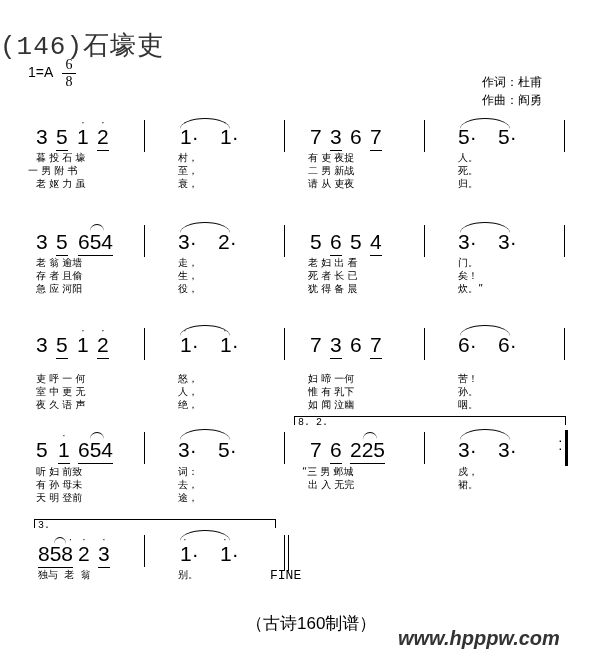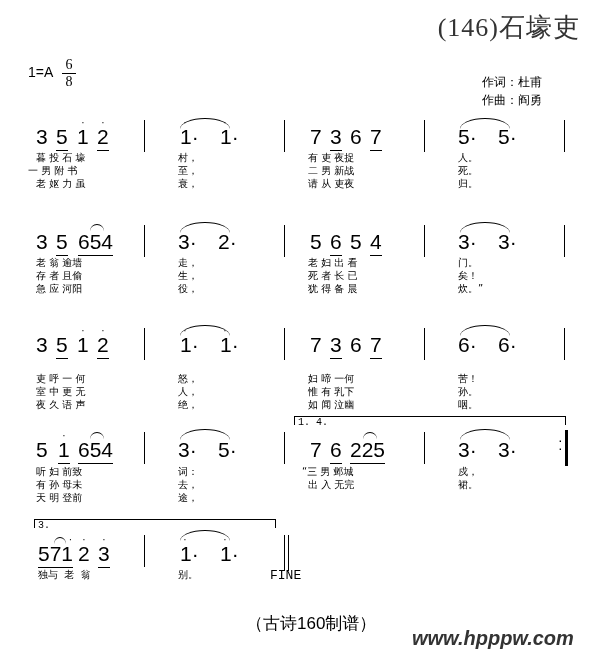--- a/index.html
+++ b/index.html
@@ -1,37 +1,37 @@
 <!DOCTYPE html>
 <html><head>
 <meta charset="utf-8">
 <style>
   html, body { margin:0; padding:0; background:#ffffff; }
   body { width:600px; height:656px; position:relative; overflow:hidden; font-family:"Liberation Sans", "DejaVu Sans", sans-serif; color:#000; }
   .abs { position:absolute; }
-  .title { left:0; width:580px; top:10px; text-align:right; font-family:Liberation Serif, serif; font-size:26px; color:#333; letter-spacing:1px; }
+  .title { left:0; width:580px; top:28px; text-align:left; font-family:Liberation Mono, monospace; font-size:26px; color:#333; letter-spacing:1px; }
   .key { left:28px; top:64px; font-family:Liberation Sans, sans-serif; font-size:14px; }
   .frac { position:absolute; left:62px; top:58px; font-family:"Liberation Serif", serif; font-size:14px; text-align:center; width:14px; line-height:14px; }
   .frac .bar { display:block; border-top:1px solid #000; margin:1px 0; }
   .credit { left:482px; font-size:12px; font-family:"DejaVu Sans", sans-serif; }
   .note { position:absolute; font-size:21px; line-height:22px; font-family:"Liberation Sans", sans-serif; }
   .note.ul::after { content:""; position:absolute; left:0; right:0; bottom:-3px; border-bottom:1px solid #000; }
   .note .hi { position:absolute; top:-6px; left:50%; transform:translateX(-50%); font-size:10px; line-height:6px; }
   .bar-line { position:absolute; width:1px; background:#000; height:32px; }
   .dbl { position:absolute; width:3px; background:#000; height:36px; }
   .thin { position:absolute; width:1px; background:#000; height:36px; }
   .lyric { position:absolute; font-size:10px; line-height:13px; font-family:"DejaVu Sans", sans-serif; white-space:pre; }
   .tie { position:absolute; border-top:1px solid #000; border-radius:50% 50% 0 0 / 100% 100% 0 0; height:10px; }
   .volta { position:absolute; border-top:1px solid #000; border-left:1px solid #000; height:8px; }
   .volta.r { border-right:1px solid #000; }
   .volta span { position:absolute; top:0; left:3px; font-size:10px; font-family:"Liberation Mono", monospace; }
   .rep { position:absolute; font-size:14px; line-height:8px; }
   .fine { position:absolute; font-family:"Liberation Mono", monospace; font-size:13px; }
   .footer { left:246px; top:612px; font-size:17px; }
-  .wm { left:398px; top:627px; font-size:20px; font-weight:bold; font-style:italic; color:#333; font-family:"Liberation Sans", sans-serif;margin-left:14px; }
+  .wm { left:398px; top:627px; font-size:20px; font-weight:bold; font-style:italic; color:#333; font-family:"Liberation Sans", sans-serif; }
 </style>
 </head>
 <body>
 
 <div class="abs title">(146)石壕吏</div>
 <div class="abs key">1=A</div>
 <div class="frac">
   <span>6</span>
   <span class="bar"></span>
   <span>8</span>
@@ -136,21 +136,21 @@
   <div class="lyric" style="left:308px;top:372px">妇 啼 一何</div>
   <div class="lyric" style="left:308px;top:385px">惟 有 乳下</div>
   <div class="lyric" style="left:308px;top:398px">如 闻 泣幽</div>
   <div class="lyric" style="left:458px;top:372px">苦！</div>
   <div class="lyric" style="left:458px;top:385px">孙。</div>
   <div class="lyric" style="left:458px;top:398px">咽。</div>
 </div>
 
 <div>
   <div class="volta r" style="left:294px;top:416px;width:270px">
-      <span>1. 4.</span>
+      <span>8. 2.</span>
     </div>
   <span class="note" style="left:36px;top:439px">5</span>
   <span class="note ul" style="left:58px;top:439px"><span>1</span><span class="hi">·</span></span>
   <div class="tie" style="left:90px;top:432px;width:14px;height:6px"></div>
   <span class="note ul" style="left:78px;top:439px">654</span>
   <div class="bar-line" style="left:144px;top:432px"></div>
   <div class="tie" style="left:180px;top:429px;width:50px"></div>
   <span class="note" style="left:178px;top:439px">3·</span>
   <span class="note" style="left:218px;top:439px">5·</span>
   <div class="bar-line" style="left:284px;top:432px"></div>
@@ -175,21 +175,21 @@
   <div class="lyric" style="left:308px;top:478px">出 入 无完</div>
   <div class="lyric" style="left:458px;top:465px">戍，</div>
   <div class="lyric" style="left:458px;top:478px">裙。</div>
 </div>
 
 <div>
   <div class="volta r" style="left:34px;top:519px;width:240px">
       <span>3.</span>
     </div>
   <div class="tie" style="left:54px;top:537px;width:12px;height:6px"></div>
-  <span class="note ul" style="left:38px;top:543px"><span>571</span><span class="hi" style="left:auto;right:1px;transform:none">·</span></span>
+  <span class="note ul" style="left:38px;top:543px"><span>858</span><span class="hi" style="left:auto;right:1px;transform:none">·</span></span>
   <span class="note" style="left:78px;top:543px"><span>2</span><span class="hi">·</span></span>
   <span class="note ul" style="left:98px;top:543px"><span>3</span><span class="hi">·</span></span>
   <div class="bar-line" style="left:144px;top:535px"></div>
   <div class="tie" style="left:180px;top:530px;width:50px"></div>
   <span class="note" style="left:180px;top:543px"><span>1·</span><span class="hi" style="left:5px">·</span></span>
   <span class="note" style="left:220px;top:543px"><span>1·</span><span class="hi" style="left:5px">·</span></span>
   <div class="thin" style="left:284px;top:535px"></div>
   <div class="thin" style="left:288px;top:535px"></div>
 
   <div class="lyric" style="left:38px;top:568px">独与  老  翁</div>

